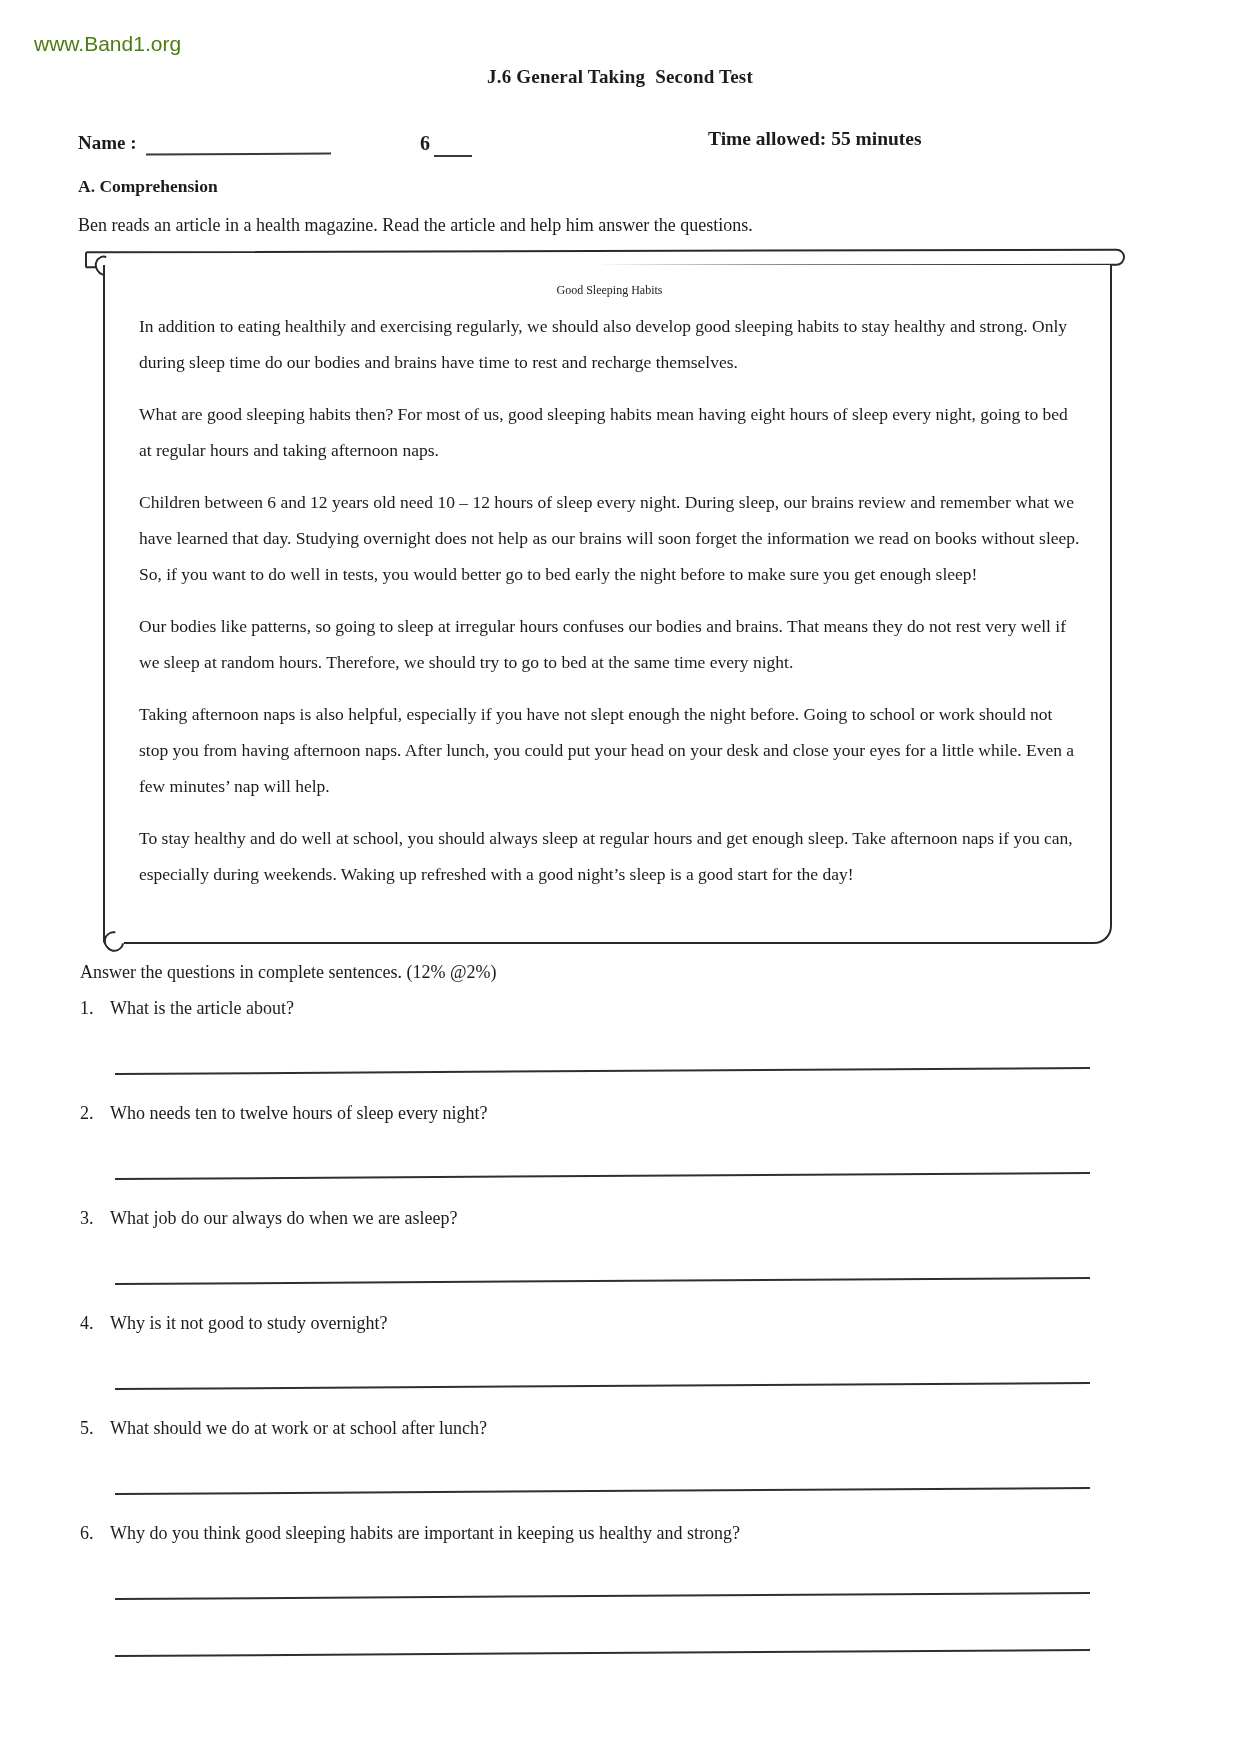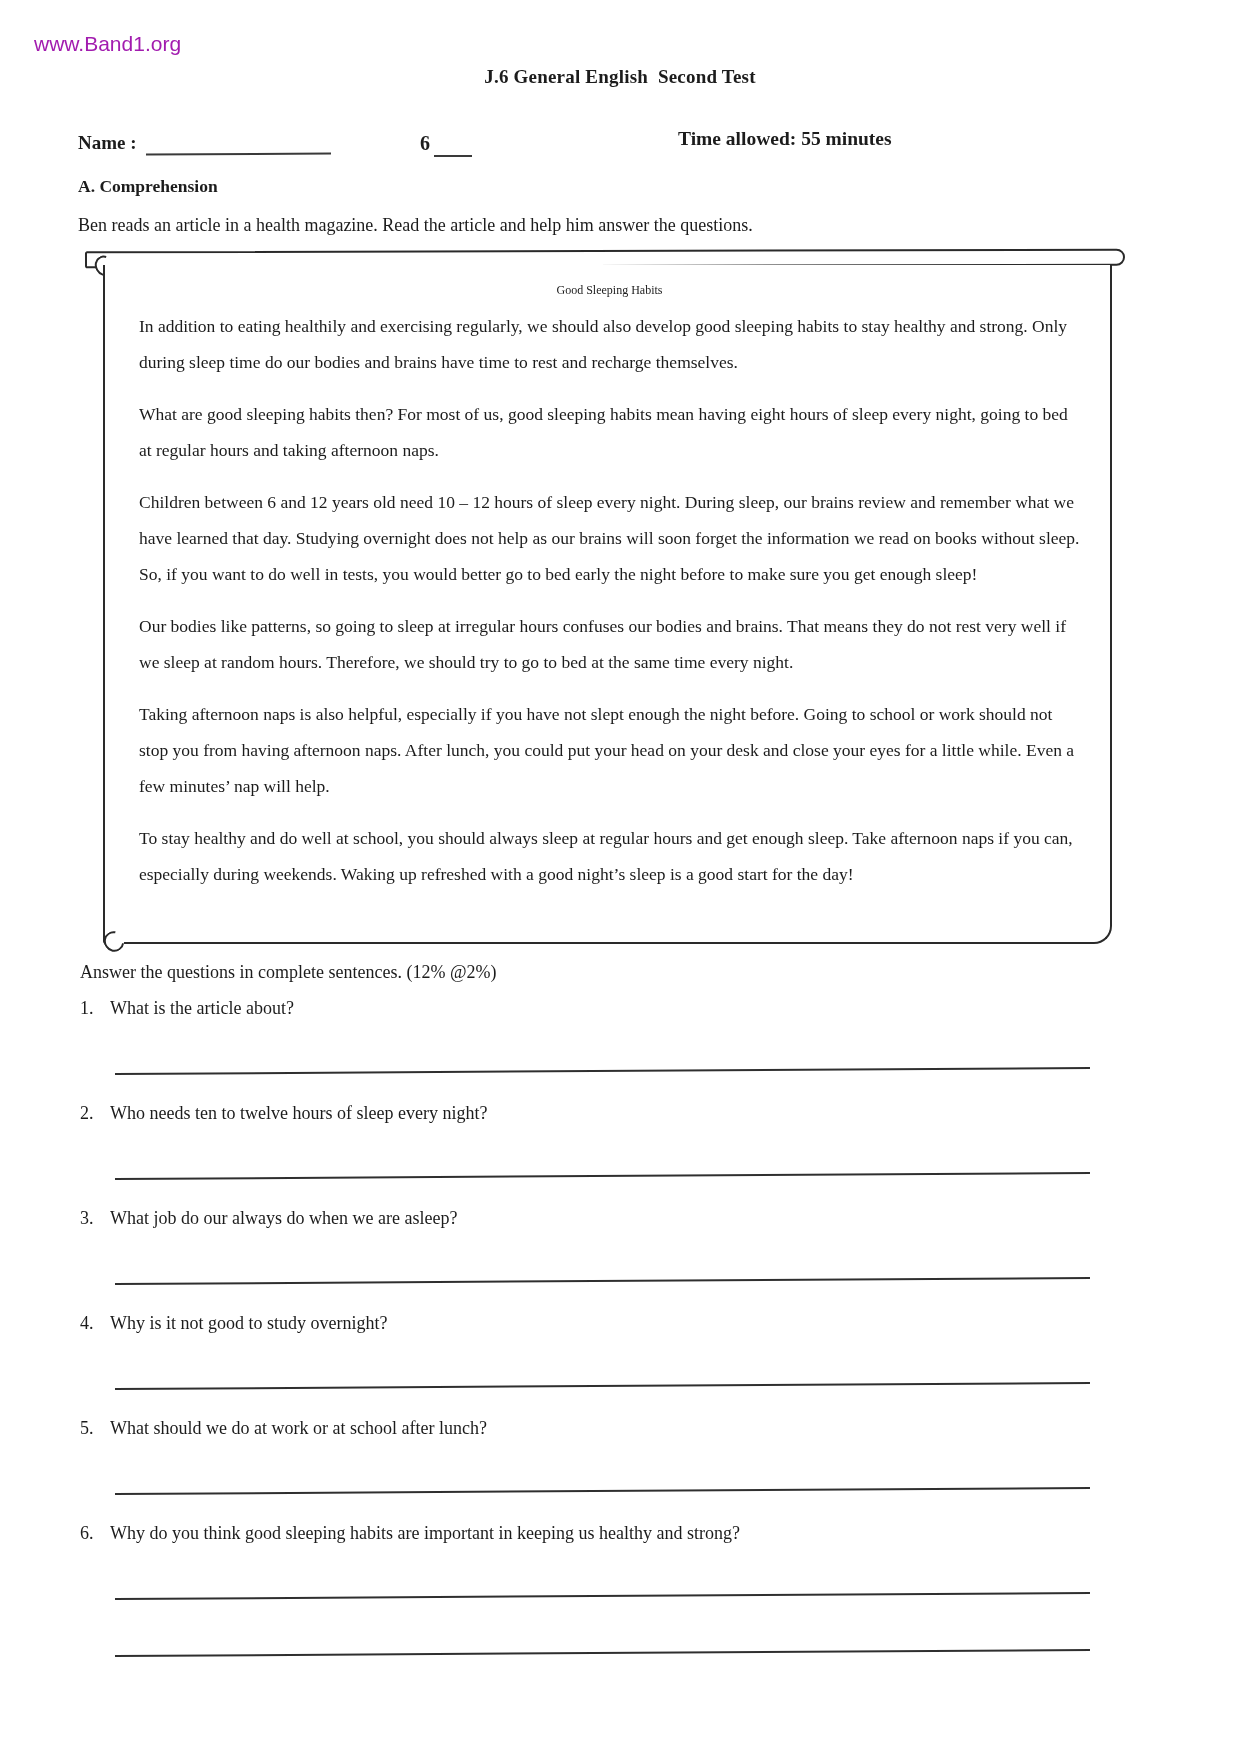--- a/index.html
+++ b/index.html
@@ -7,33 +7,33 @@
     width:1240px;height:1754px;
     background:#ffffff;
     font-family:"Liberation Serif",serif;
     color:#1c1c1c;
     position:relative;
     overflow:hidden;
   }
   .watermark{
     position:absolute;top:32px;left:34px;
     font-family:"Liberation Sans",sans-serif;
-    font-size:21px;color:#a21caf;
+    font-size:21px;color:#4d7c0f;
   }
   .test-title{
     position:absolute;top:66px;left:0;width:100%;
     text-align:center;font-weight:bold;font-size:19px;
     white-space:pre-wrap;letter-spacing:0.2px;
   }
   .header-row{position:absolute;top:132px;left:0;width:100%;height:40px;padding-left:24px;}
   .name-label{position:absolute;left:78px;top:0;font-weight:bold;font-size:19px;}
   .name-blank{position:absolute;left:146px;top:21px;width:185px;border-bottom:2.5px solid #3a3a3a;height:0;transform:rotate(-0.3deg);}
   .class-number{position:absolute;left:420px;top:0;font-weight:bold;font-size:20px;}
   .class-blank{position:absolute;left:434px;top:23px;width:38px;border-bottom:2px solid #3a3a3a;height:0;}
-  .time-allowed{position:absolute;left:678px;top:-4px;font-weight:bold;font-size:19.5px;}
+  .time-allowed{position:absolute;left:708px;top:-4px;font-weight:bold;font-size:19.5px;}
   .section-heading{
     position:absolute;top:176px;left:78px;
     font-weight:bold;font-size:17.5px;
   }
   .instruction{
     position:absolute;top:215px;left:78px;
     font-size:18px;
   }
   
   .article-scroll{
@@ -92,21 +92,21 @@
     transform:rotate(-0.35deg);transform-origin:left center;
   }
   .answer-line.second{margin-top:55px;}
   .q-gap{height:28px;}
 </style>
 </head>
 <body>
 
 <div class="watermark">www.Band1.org</div>
 
-<div class="test-title">J.6 General English  Second Test</div>
+<div class="test-title">J.6 General Taking  Second Test</div>
 
 <div class="header-row">
   <span class="name-label">Name :</span>
   <span class="name-blank"></span>
   <span class="class-number">6</span>
   <span class="class-blank"></span>
   <span class="time-allowed">Time allowed: 55 minutes</span>
 </div>
 
 <div class="section-heading">A. Comprehension</div>

